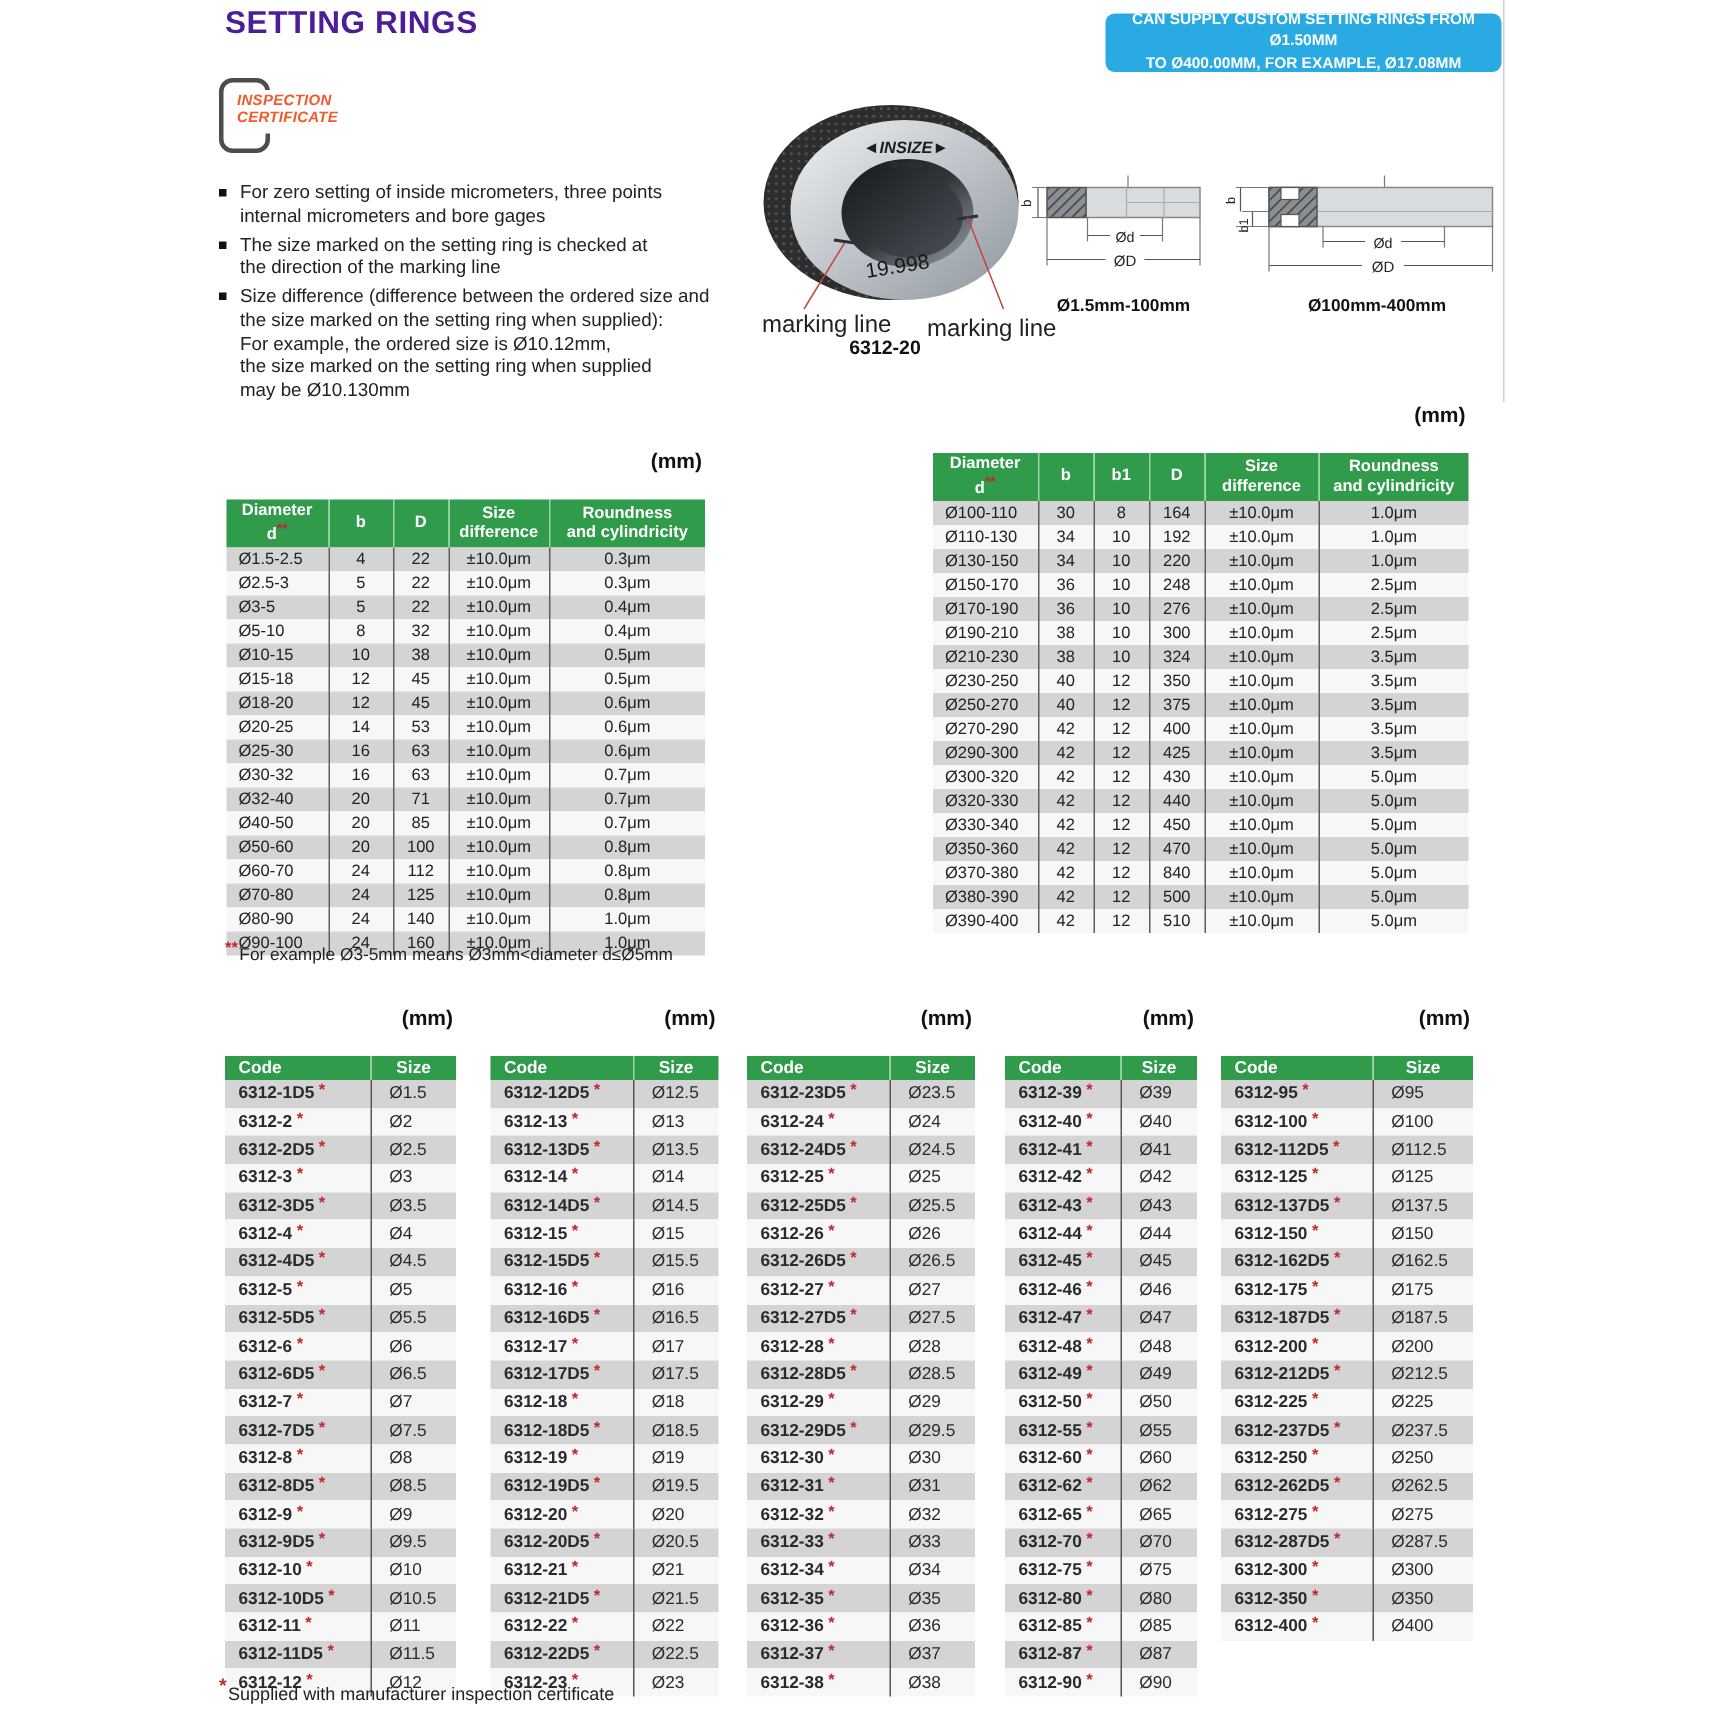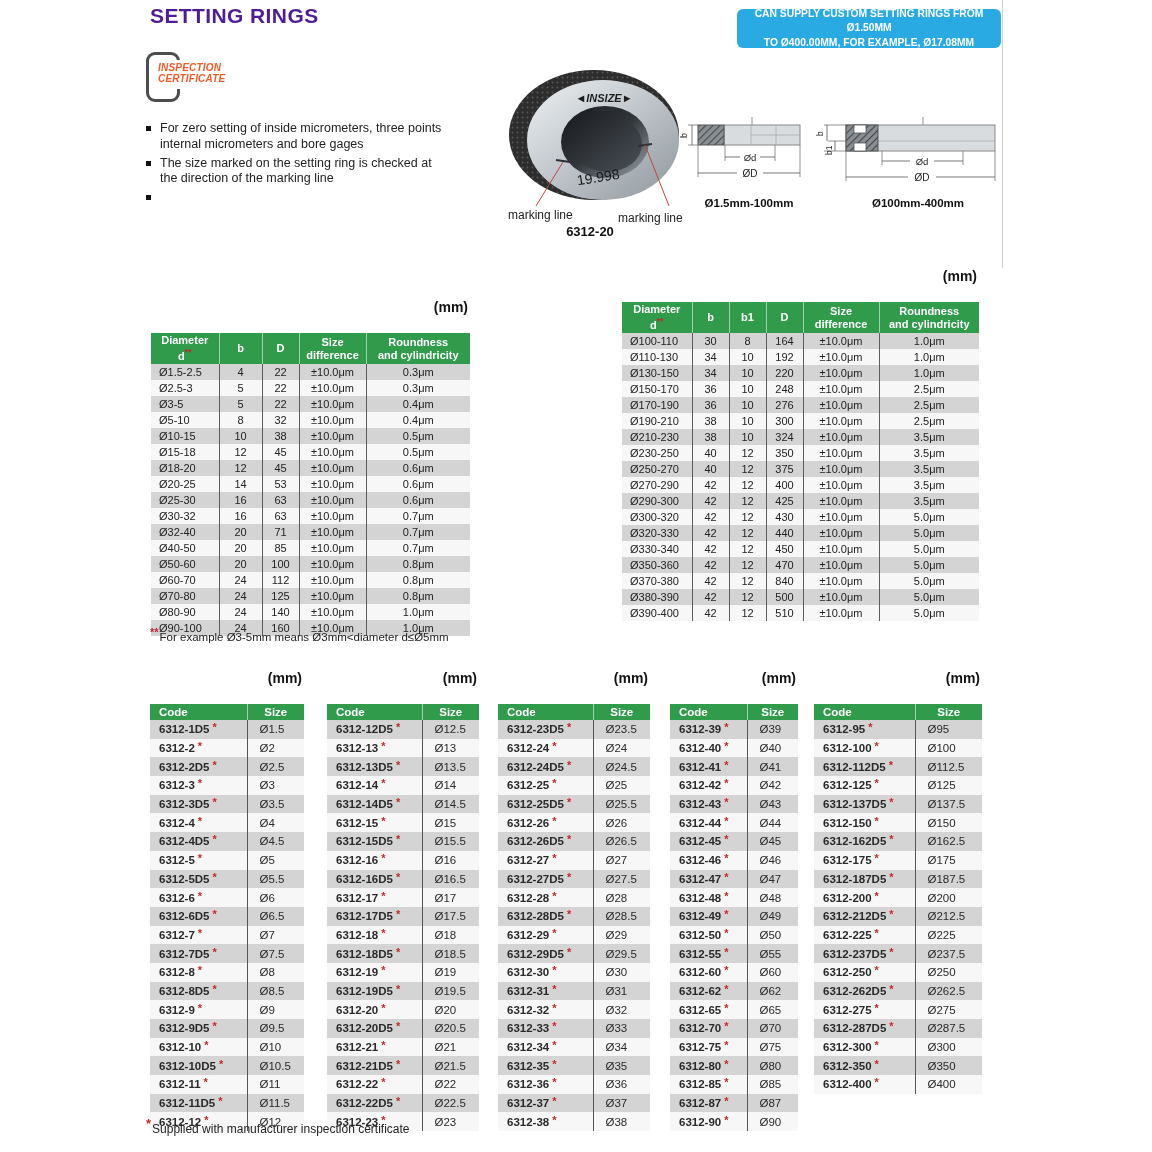--- a/index.html
+++ b/index.html
@@ -34,21 +34,21 @@
     text-shadow:1px 1px 0 #fff,-1px -1px 0 #fff,1px -1px 0 #fff,-1px 1px 0 #fff;
   }
   #badge .badge-text span{display:block;}
   
   #bullets{left:146px;top:121px;width:384px;list-style:none;}
   #bullets li{display:flex;gap:9px;margin-bottom:3px;font-size:12.5px;line-height:1.26;color:#222;}
   #bullets .sq{width:5px;height:5px;background:#111;margin-top:5px;flex:none;}
   #bullets .bullet-text{white-space:pre-line;}
   
   #ring-fig{left:506px;top:56px;width:212px;height:190px;}
-  #ring-fig .ml{position:absolute;font-size:12px;color:#222;}
+  #ring-fig .ml{position:absolute;font-size:16px;color:#222;}
   #ring-fig .ml.left{left:2px;top:152px;}
   #ring-fig .ml.right{left:112px;top:155px;}
   #ring-fig .ring-code{position:absolute;left:43px;top:168px;width:82px;text-align:center;font-weight:bold;font-size:13px;color:#111;}
   
   #diagrams{left:678px;top:103px;}
   
   .unit{font-size:14px;font-weight:bold;text-align:right;margin-bottom:2px;padding-right:2px;color:#111;}
   table{border-collapse:collapse;table-layout:fixed;width:100%;margin-top:18px;}
   .spec-table th{
     background:var(--header-green);color:#fff;font-size:11px;font-weight:bold;
@@ -106,20 +106,25 @@
       <span class="bullet-text">For zero setting of inside micrometers, three points
 internal micrometers and bore gages</span>
     </li>
   <li>
       <span class="sq"></span>
       <span class="bullet-text">The size marked on the setting ring is checked at
 the direction of the marking line</span>
     </li>
   <li>
       <span class="sq"></span>
+      <span class="bullet-text">Size difference (difference between the ordered size and
+the size marked on the setting ring when supplied):
+For example, the ordered size is Ø10.12mm,
+the size marked on the setting ring when supplied
+may be Ø10.130mm</span>
     </li>
 </ul>
 
 <div class="abs" id="ring-fig">
   <svg width="212" height="152" viewBox="0 0 212 152">
     <defs>
       <pattern id="knurl" width="5" height="5" patternUnits="userSpaceOnUse">
         <rect width="5" height="5" fill="#2d2d2d"></rect>
         <circle cx="1.5" cy="1.5" r="0.9" fill="#585858"></circle>
       </pattern>

